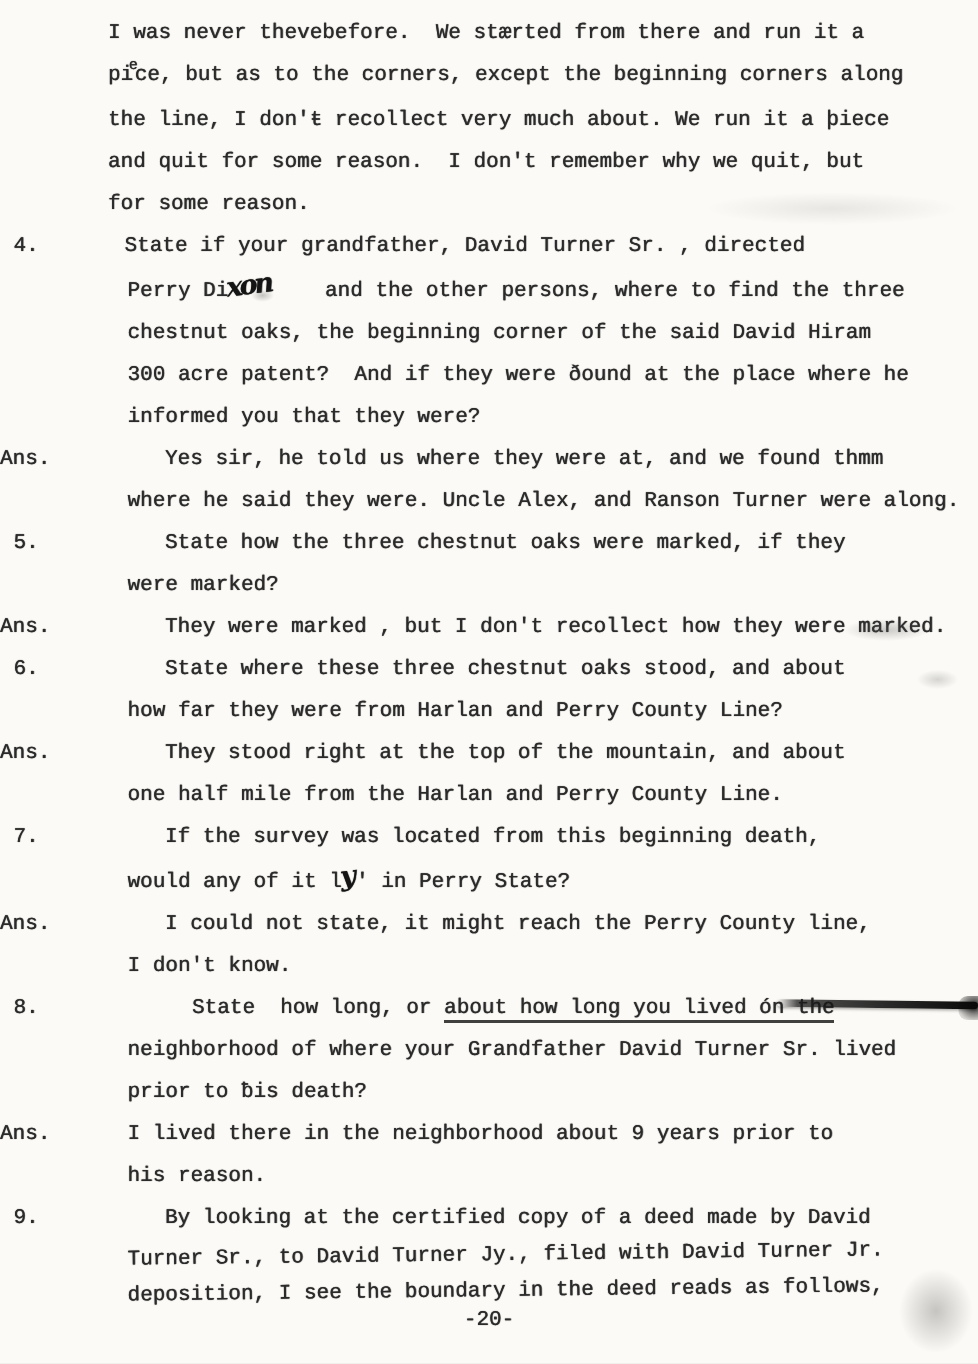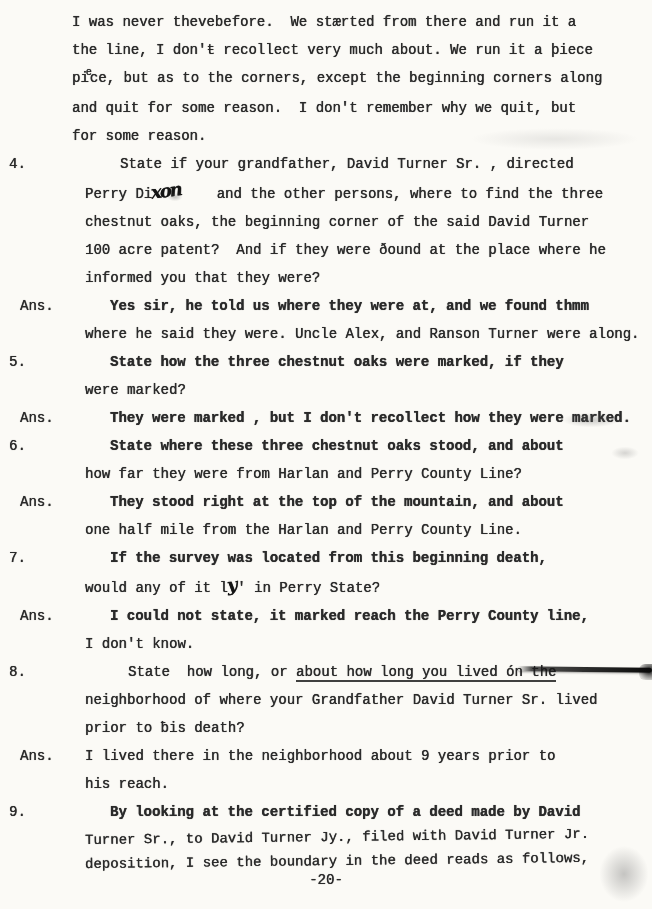--- a/index.html
+++ b/index.html
@@ -13,35 +13,35 @@
     font-family: "Liberation Mono", "DejaVu Sans Mono", monospace;
     font-size: 14px;
     color: #2a2a2a;
     box-sizing: border-box;
     padding-top: 8px;
     text-shadow: 0 0 0.7px rgba(35,35,35,0.85), 0.4px 0 0 rgba(35,35,35,0.45);
   }
   .blk { position: relative; }
   .lbl {
     position: absolute;
-    left: 20px;
+    left: 0;
     top: 0;
     line-height: 28px;
     white-space: pre;
   }
   .lbl.num { left: 9px; }
   .ln {
     line-height: 28px;
     white-space: pre;
     padding-left: 85px;
     position: relative;
   }
   .ln.top { padding-left: 72px; }
-  .ln.i110 { padding-left: 110px; font-weight: bold; }
-  .ln.i123 { padding-left: 120px; }
+  .ln.i110 { padding-left: 110px; }
+  .ln.i123 { padding-left: 83px; }
   .ln.i128 { padding-left: 128px; }
   .ln.lh20 { line-height: 20px; }
   .tilt { transform: rotate(-0.7deg); transform-origin: 90px 50%; }
   .sup {
     position: relative;
     top: -7px;
     font-size: 10px;
     margin-left: -3px;
     margin-right: -2px;
     display: inline-block;
@@ -100,32 +100,32 @@
     white-space: pre;
   }
 </style>
 </head>
 <body>
 
 <div class="page">
 
   <div class="blk">
     <div class="ln top">I was never thevebefore.  We stærted from there and run it a</div>
+    <div class="ln top"><span>pi</span><span class="sup">e</span><span>ce, but as to the corners, except the beginning corners along</span></div>
     <div class="ln top">the line, I don'ŧ recollect very much about. We run it a þiece</div>
-    <div class="ln top"><span>pi</span><span class="sup">e</span><span>ce, but as to the corners, except the beginning corners along</span></div>
     <div class="ln top">and quit for some reason.  I don't remember why we quit, but</div>
     <div class="ln top">for some reason.</div>
   </div>
 
   <div class="blk">
     <span class="lbl num">4.</span>
     <div class="ln i123">State if your grandfather, David Turner Sr. , directed</div>
     <div class="ln"><span>Perry Di</span><span class="hand">xon</span><span>    and the other persons, where to find the three</span></div>
-    <div class="ln">chestnut oaks, the beginning corner of the said David Turner</div>
-    <div class="ln">100 acre patent?  And if they were ðound at the place where he</div>
+    <div class="ln">chestnut oaks, the beginning corner of the said David Hiram</div>
+    <div class="ln">300 acre patent?  And if they were ðound at the place where he</div>
     <div class="ln">informed you that they were?</div>
   </div>
 
   <div class="blk">
     <span class="lbl">Ans.</span>
     <div class="ln i110">Yes sir, he told us where they were at, and we found thmm</div>
     <div class="ln">where he said they were. Uncle Alex, and Ranson Turner were along.</div>
   </div>
 
   <div class="blk">
@@ -152,35 +152,35 @@
   </div>
 
   <div class="blk">
     <span class="lbl num">7.</span>
     <div class="ln i110">If the survey was located from this beginning death,</div>
     <div class="ln"><span>would any of it l</span><span class="hand">y</span><span>' in Perry State?</span></div>
   </div>
 
   <div class="blk">
     <span class="lbl">Ans.</span>
-    <div class="ln i110">I could not state, it marked reach the Perry County line,</div>
+    <div class="ln i110">I could not state, it might reach the Perry County line,</div>
     <div class="ln">I don't know.</div>
   </div>
 
   <div class="blk">
     <span class="lbl num">8.</span>
     <div class="ln i128"><span>State  how long, or </span><span class="uline">about how long you lived ón the</span></div>
     <div class="ln">neighborhood of where your Grandfather David Turner Sr. lived</div>
     <div class="ln">prior to ƀis death?</div>
   </div>
 
   <div class="blk">
     <span class="lbl">Ans.</span>
     <div class="ln">I lived there in the neighborhood about 9 years prior to</div>
-    <div class="ln">his reach.</div>
+    <div class="ln">his reason.</div>
   </div>
 
   <div class="blk">
     <span class="lbl num">9.</span>
     <div class="ln i110">By looking at the certified copy of a deed made by David</div>
     <div class="ln tilt">Turner Sr., to David Turner Jy., filed with David Turner Jr.</div>
     <div class="ln lh20 tilt">deposition, I see the boundary in the deed reads as follows,</div>
   </div>
 
   <div class="pageno">-20-</div>

